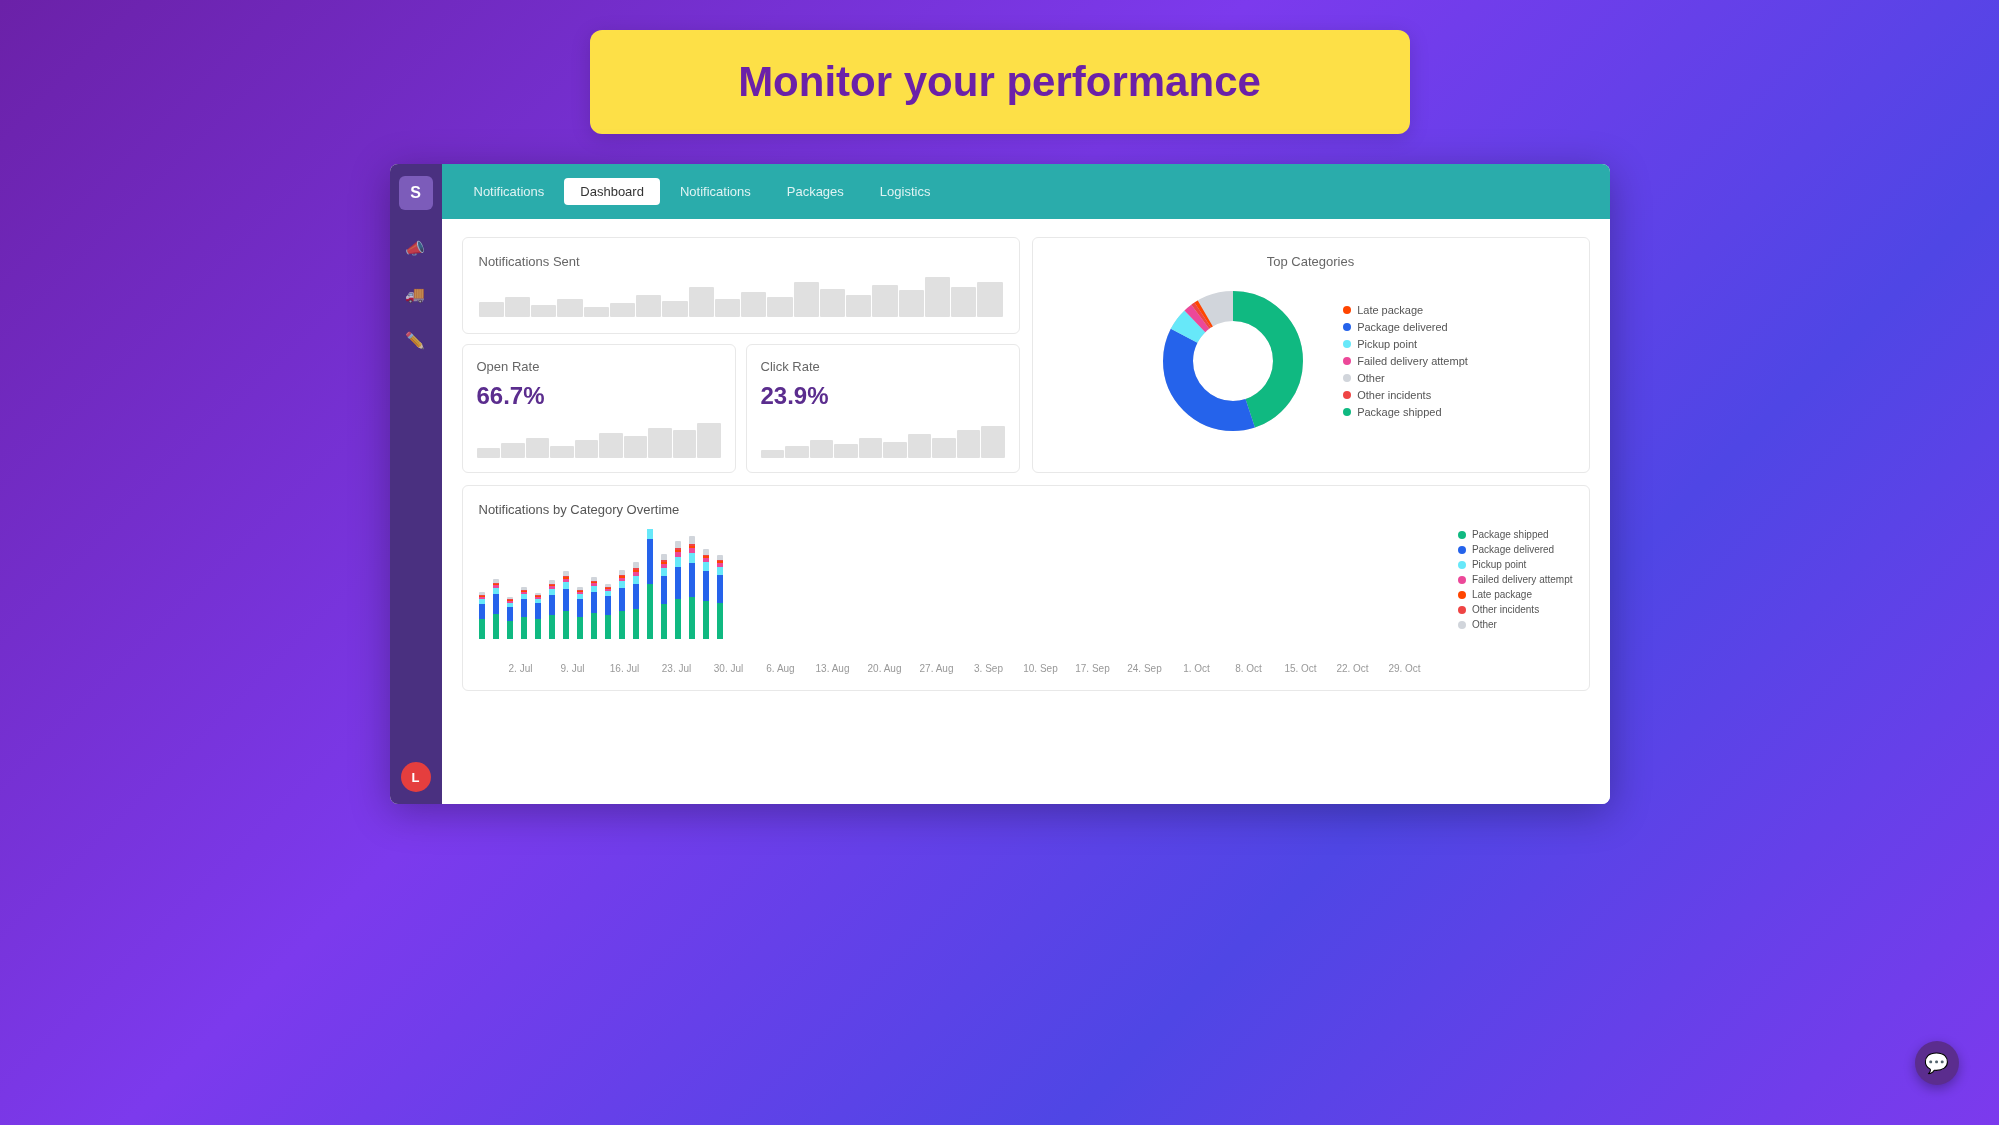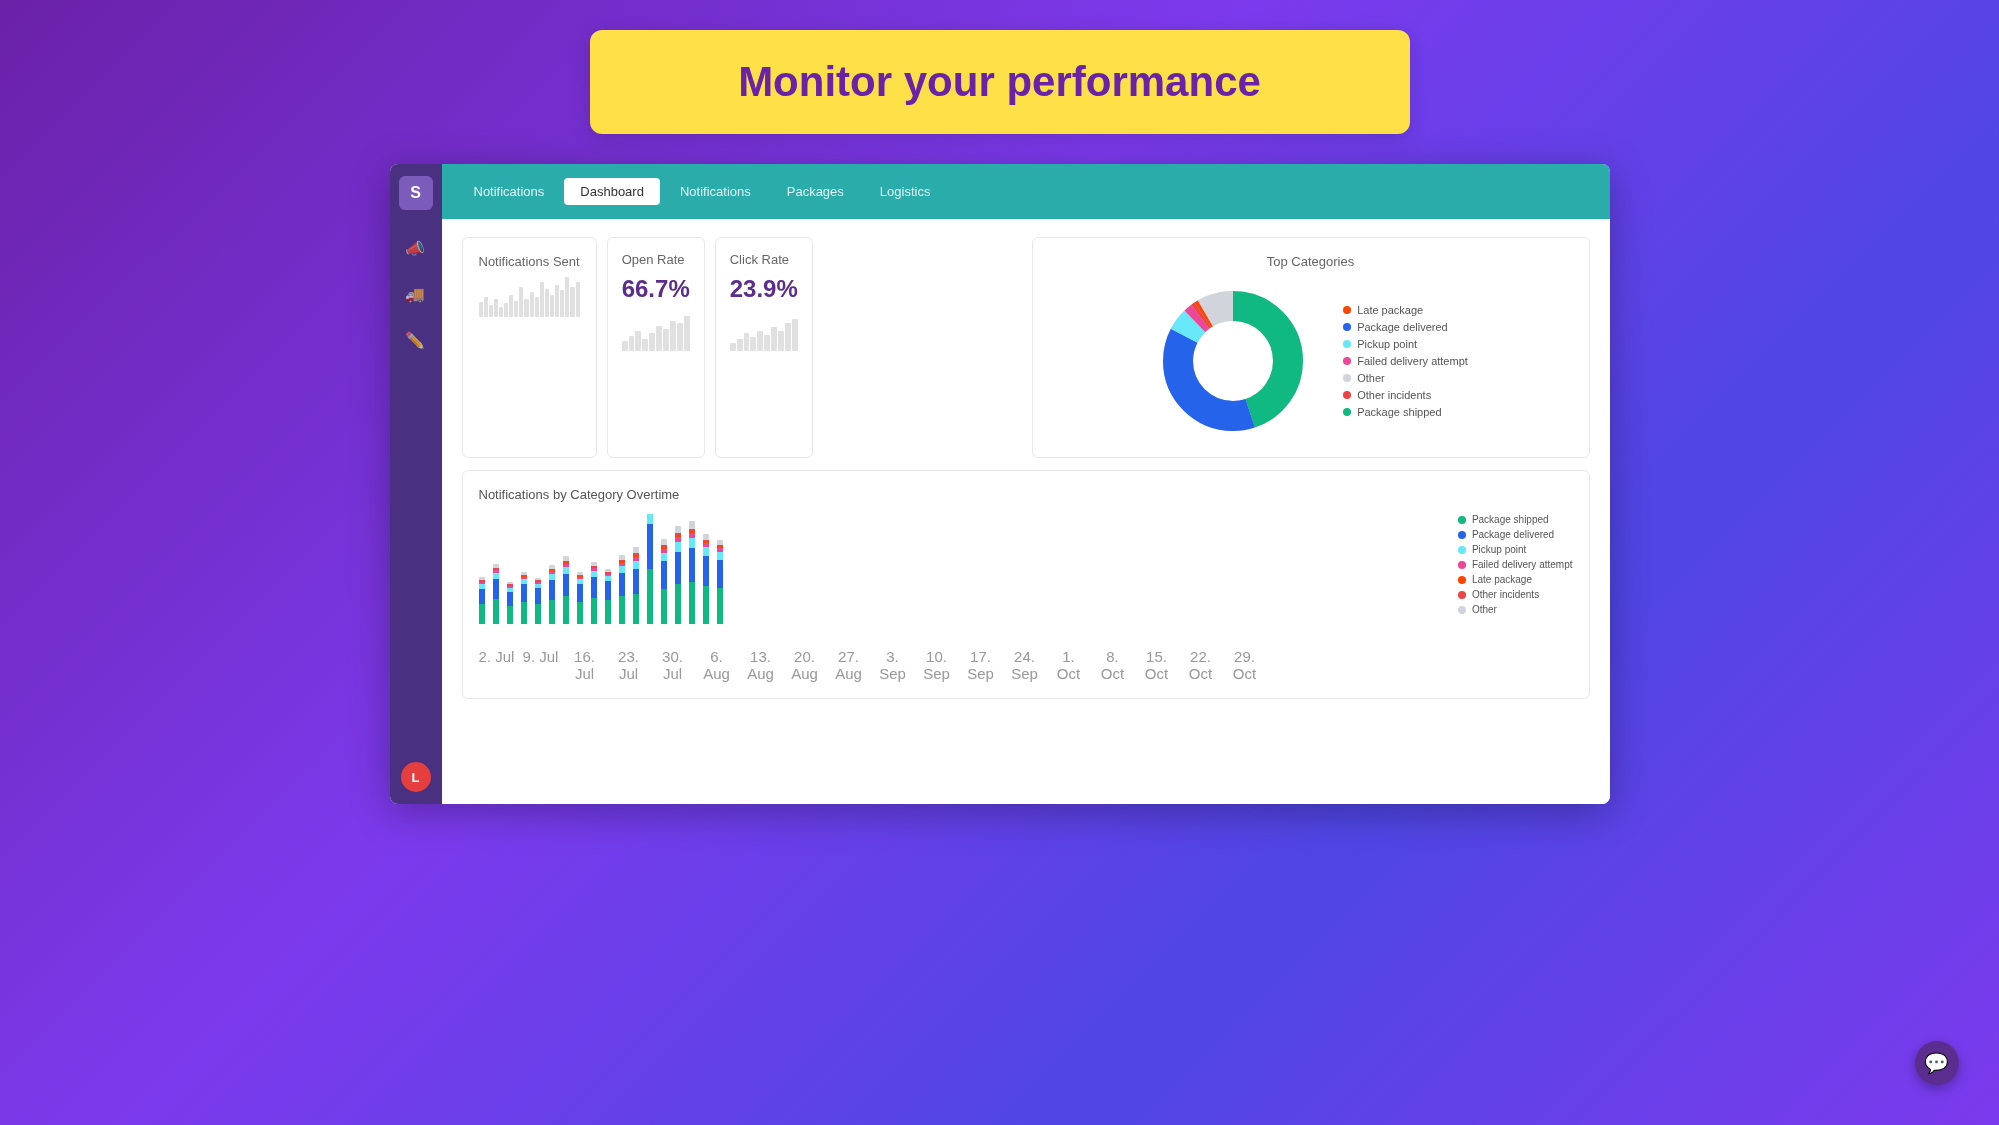--- a/index.html
+++ b/index.html
@@ -274,25 +274,26 @@
       overflow: hidden;
     }
     .bar-group {
       display: flex;
       gap: 1px;
       align-items: flex-end;
       flex-shrink: 0;
     }
     .x-labels {
       display: flex;
-      gap: 8px;
-      font-size: 15px;
+      gap: 16px;
+      font-size: 10px;
       color: #999;
       margin-top: 4px;
       overflow: hidden;
+      margin-left: 24px;
     }
     .x-label {
       flex-shrink: 0;
       width: 36px;
       text-align: center;
     }
     .chart-legend {
       display: flex;
       flex-direction: column;
       gap: 4px;
@@ -347,21 +348,21 @@
       <div class="nav-item">Notifications</div>
       <div class="nav-item">Packages</div>
       <div class="nav-item">Logistics</div>
     </nav>
 
     <div class="content-area">
 
 
       <div class="metrics-row">
 
-        <div style="display:flex;gap:10px;">
+        <div style="display:flex;flex-direction:column;gap:10px;">
           <div class="card">
             <div class="card-label">Notifications Sent</div>
             <div class="mini-chart">
               <div class="mini-bar" style="height:15px;"></div>
               <div class="mini-bar" style="height:20px;"></div>
               <div class="mini-bar" style="height:12px;"></div>
               <div class="mini-bar" style="height:18px;"></div>
               <div class="mini-bar" style="height:10px;"></div>
               <div class="mini-bar" style="height:14px;"></div>
               <div class="mini-bar" style="height:22px;"></div>

